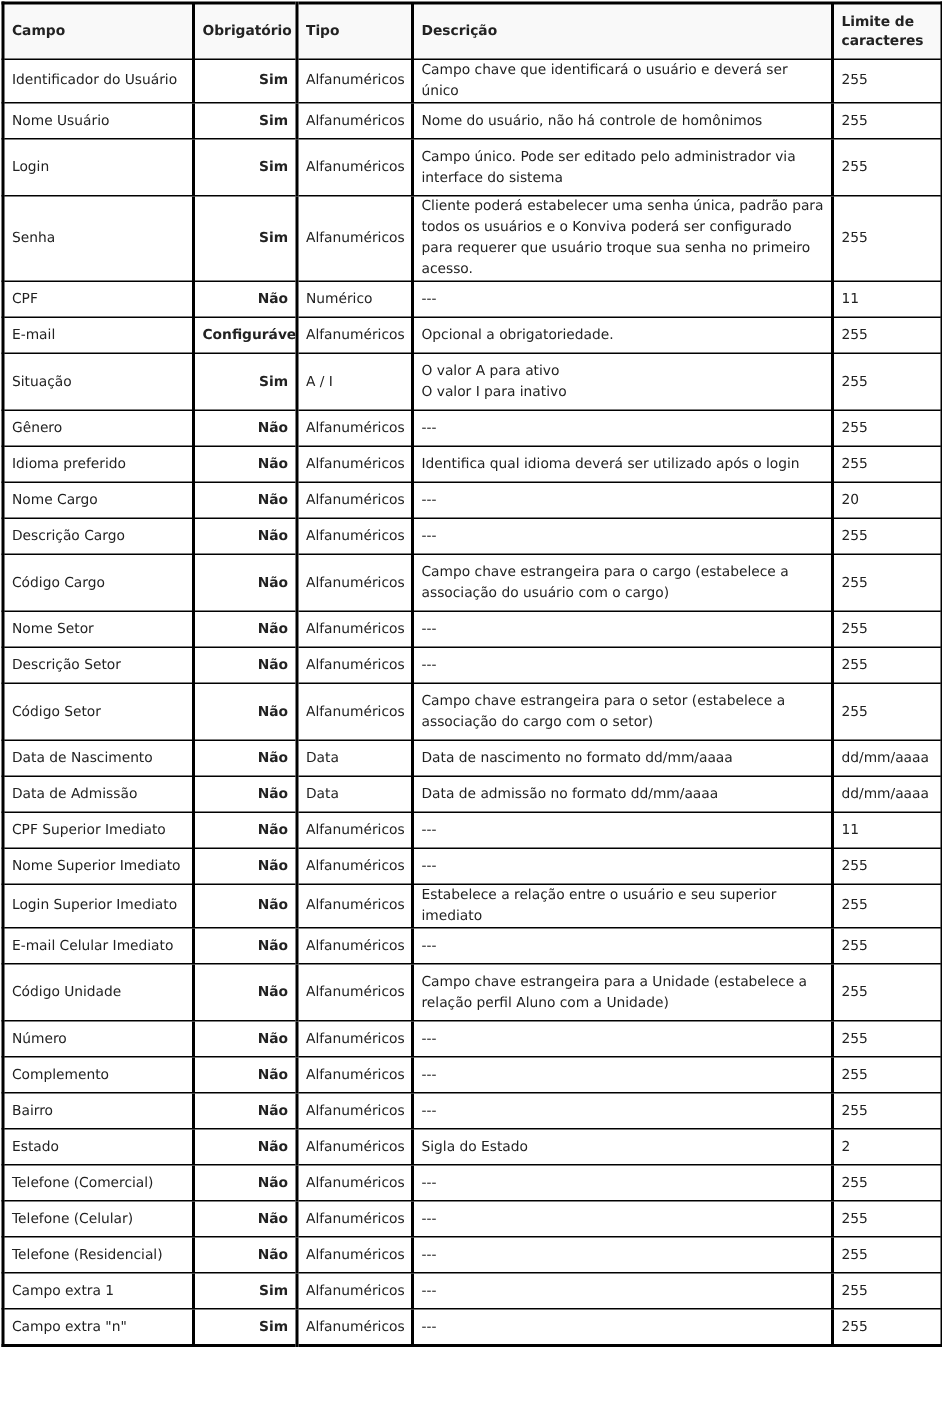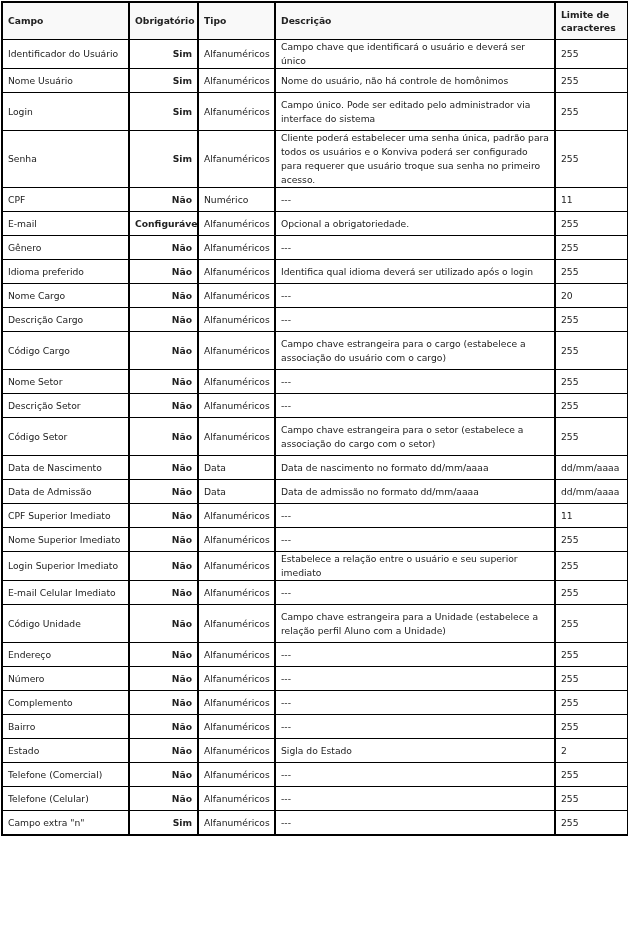--- a/index.html
+++ b/index.html
@@ -98,20 +98,27 @@
         <td class="col4 desc">---</td>
         <td>11</td>
       </tr>
       <tr>
         <td class="col1">E-mail</td>
         <td class="col2 req">Configurável</td>
         <td class="col3">Alfanuméricos</td>
         <td class="col4 desc">Opcional a obrigatoriedade.</td>
         <td>255</td>
       </tr>
+      <tr class="tall2">
+        <td class="col1">Situação</td>
+        <td class="col2 req">Sim</td>
+        <td class="col3">A / I</td>
+        <td class="col4 desc">O valor A para ativo<br>O valor I para inativo</td>
+        <td>255</td>
+      </tr>
       <tr>
         <td class="col1">Gênero</td>
         <td class="col2 req">Não</td>
         <td class="col3">Alfanuméricos</td>
         <td class="col4 desc">---</td>
         <td>255</td>
       </tr>
       <tr>
         <td class="col1">Idioma preferido</td>
         <td class="col2 req">Não</td>
@@ -204,27 +211,20 @@
         <td>255</td>
       </tr>
       <tr class="tall2">
         <td class="col1">Código Unidade</td>
         <td class="col2 req">Não</td>
         <td class="col3">Alfanuméricos</td>
         <td class="col4 desc">Campo chave estrangeira para a Unidade (estabelece a relação perfil Aluno com a Unidade)</td>
         <td>255</td>
       </tr>
       <tr>
-        <td class="col1">Endereço</td>
-        <td class="col2 req">Não</td>
-        <td class="col3">Alfanuméricos</td>
-        <td class="col4 desc">---</td>
-        <td>255</td>
-      </tr>
-      <tr>
         <td class="col1">Número</td>
         <td class="col2 req">Não</td>
         <td class="col3">Alfanuméricos</td>
         <td class="col4 desc">---</td>
         <td>255</td>
       </tr>
       <tr>
         <td class="col1">Complemento</td>
         <td class="col2 req">Não</td>
         <td class="col3">Alfanuméricos</td>
@@ -248,20 +248,34 @@
       <tr>
         <td class="col1">Telefone (Comercial)</td>
         <td class="col2 req">Não</td>
         <td class="col3">Alfanuméricos</td>
         <td class="col4 desc">---</td>
         <td>255</td>
       </tr>
       <tr>
         <td class="col1">Telefone (Celular)</td>
         <td class="col2 req">Não</td>
+        <td class="col3">Alfanuméricos</td>
+        <td class="col4 desc">---</td>
+        <td>255</td>
+      </tr>
+      <tr>
+        <td class="col1">Telefone (Residencial)</td>
+        <td class="col2 req">Não</td>
+        <td class="col3">Alfanuméricos</td>
+        <td class="col4 desc">---</td>
+        <td>255</td>
+      </tr>
+      <tr>
+        <td class="col1">Campo extra 1</td>
+        <td class="col2 req">Sim</td>
         <td class="col3">Alfanuméricos</td>
         <td class="col4 desc">---</td>
         <td>255</td>
       </tr>
       <tr>
         <td class="col1">Campo extra "n"</td>
         <td class="col2 req">Sim</td>
         <td class="col3">Alfanuméricos</td>
         <td class="col4 desc">---</td>
         <td>255</td>

